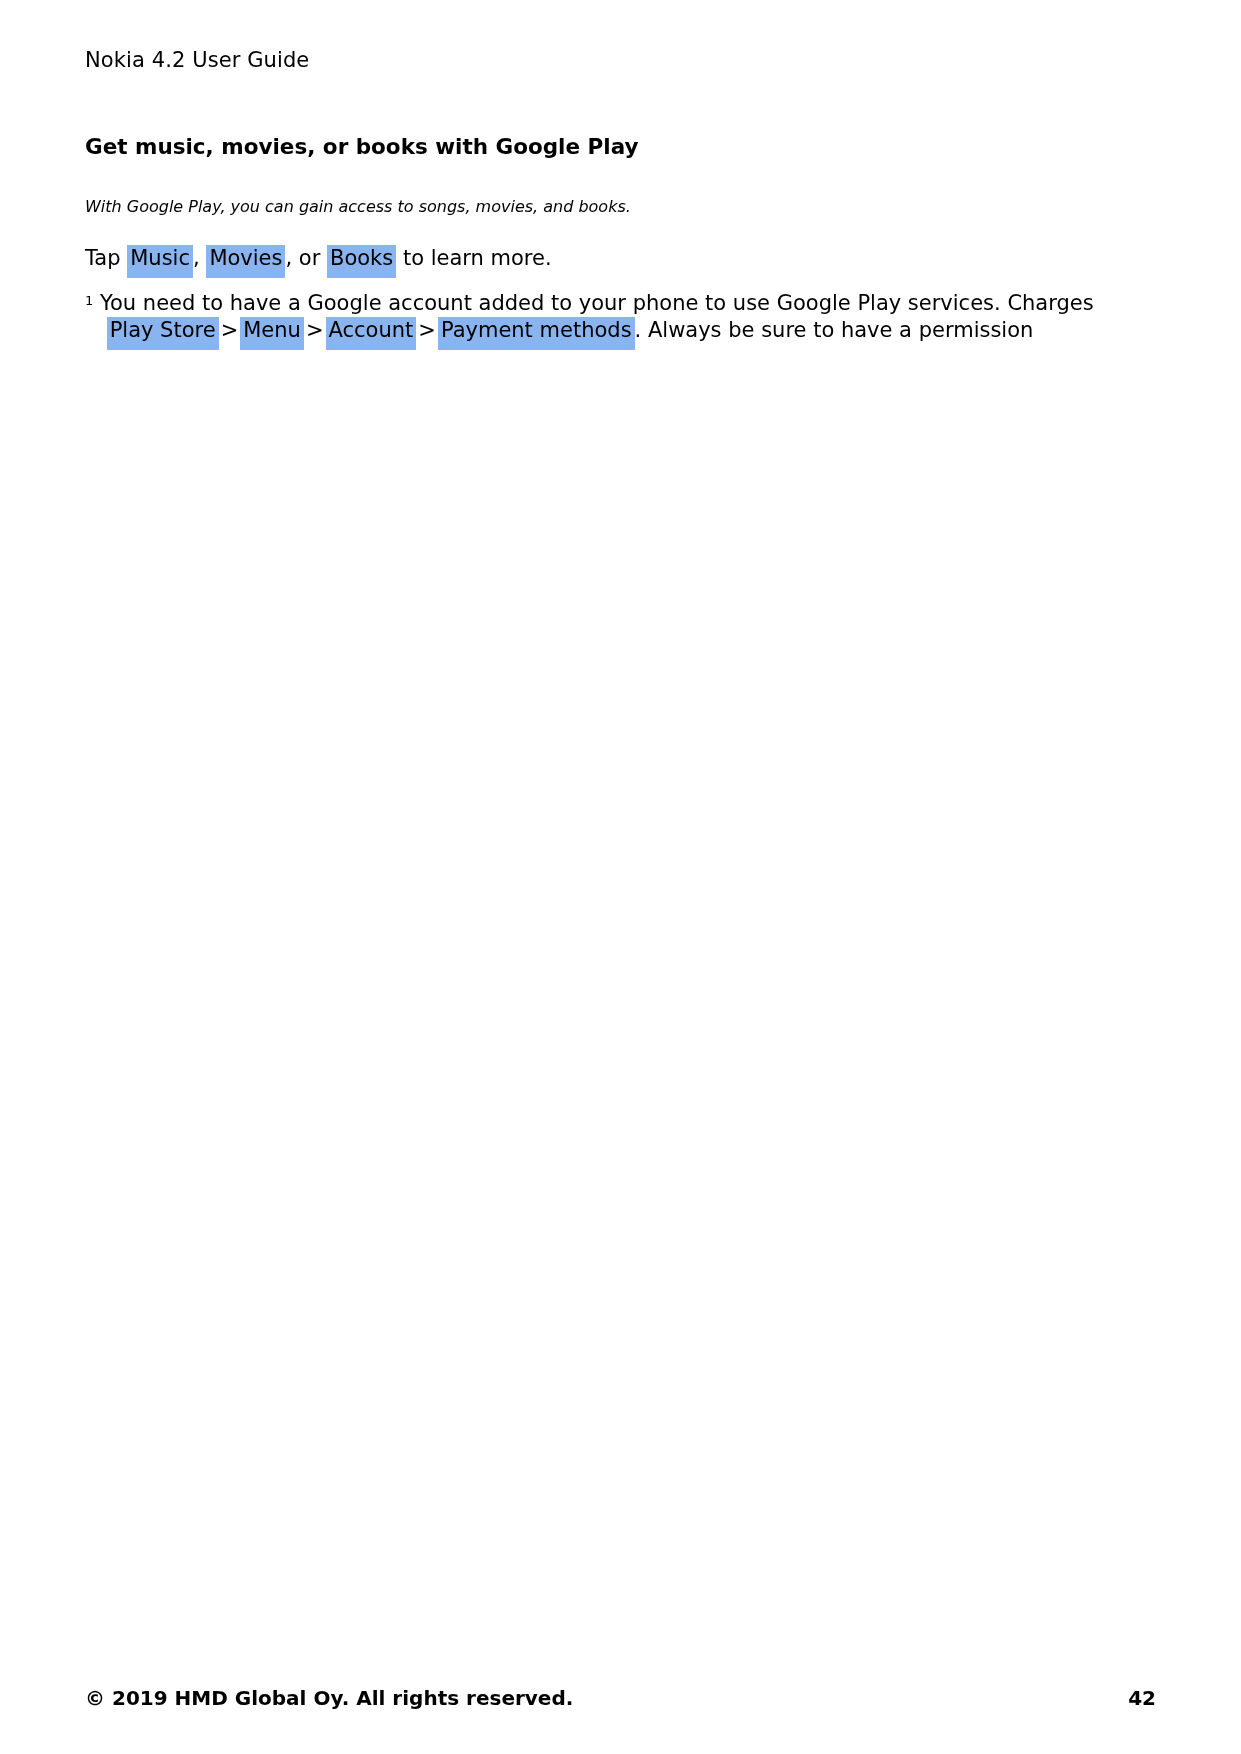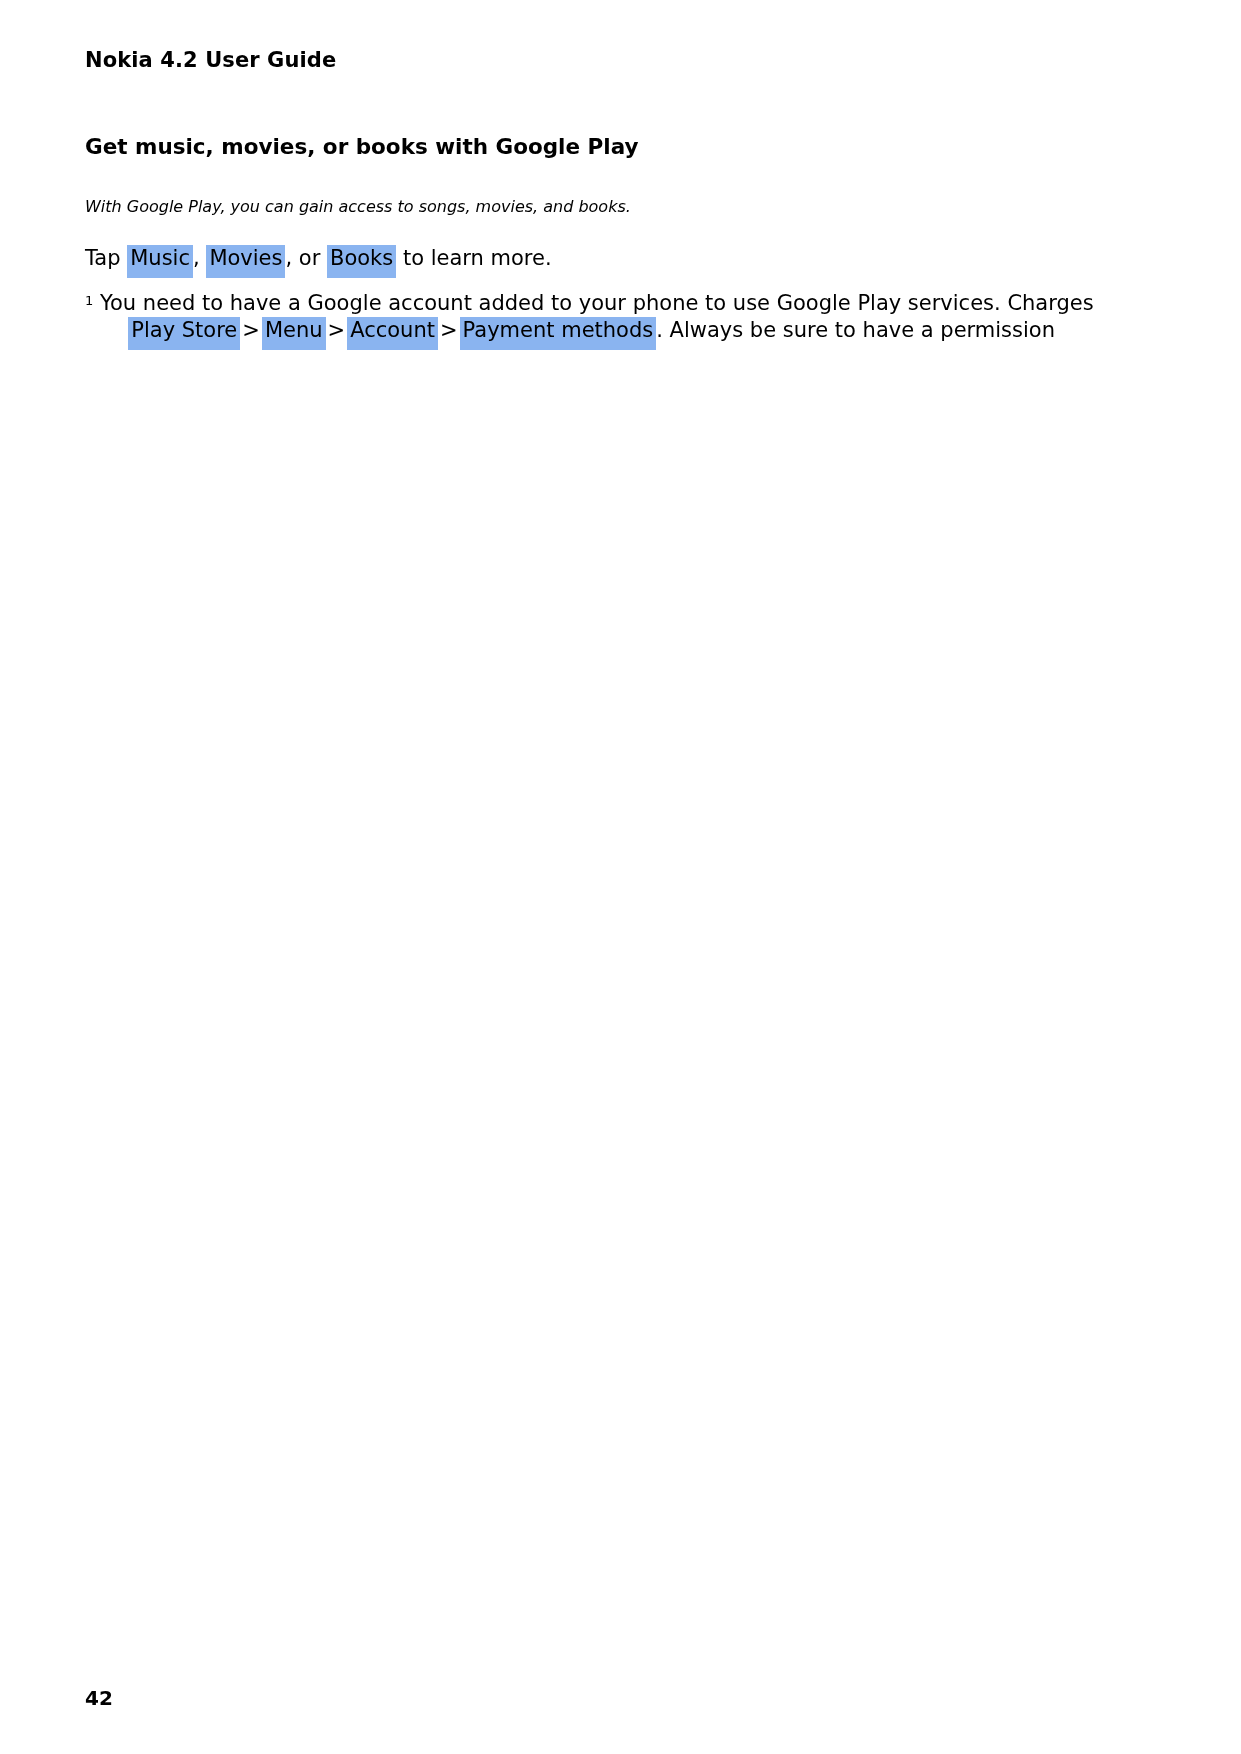--- a/index.html
+++ b/index.html
@@ -24,21 +24,21 @@
     padding: 0;
   }
   .content {
     position: absolute;
     left: 85px;
     top: 48px;
     width: 1070px;
   }
   .doc-header {
     font-size: 21px;
-    font-weight: bold;
+    font-weight: normal;
     letter-spacing: 0.1px;
     line-height: 1.2;
     margin: 0 0 8px 0;
   }
   .section-heading {
     font-size: 21.5px;
     font-weight: bold;
     line-height: 1.25;
     margin: 0;
     position: absolute;
@@ -66,21 +66,21 @@
     white-space: nowrap;
   }
   .footnote {
     position: absolute;
     top: 242px;
     left: 0;
     font-size: 21px;
     line-height: 1.30;
     margin: 0;
     width: 970px;
-    text-align: right;
+    text-align: center;
   }
   .footnote .fn-line {
     display: block;
     white-space: nowrap;
   }
   sup.fn-marker {
     font-size: 13px;
     vertical-align: 5px;
     line-height: 0;
   }
@@ -136,16 +136,17 @@
 
 
       <span class="fn-line"><span class="hl">Play Store</span><span class="sep">&gt;</span><span class="hl">Menu</span><span class="sep">&gt;</span><span class="hl">Account</span><span class="sep">&gt;</span><span class="hl">Payment methods</span><span>. Always be sure to have a permission</span></span>
 
 
     </div>
 
   </div>
 
   <div class="footer">
+    <span class="footer-left">© 2019 HMD Global Oy. All rights reserved.</span>
     <span class="footer-right">42</span>
   </div>
 
 </div>
 
 </body></html>

